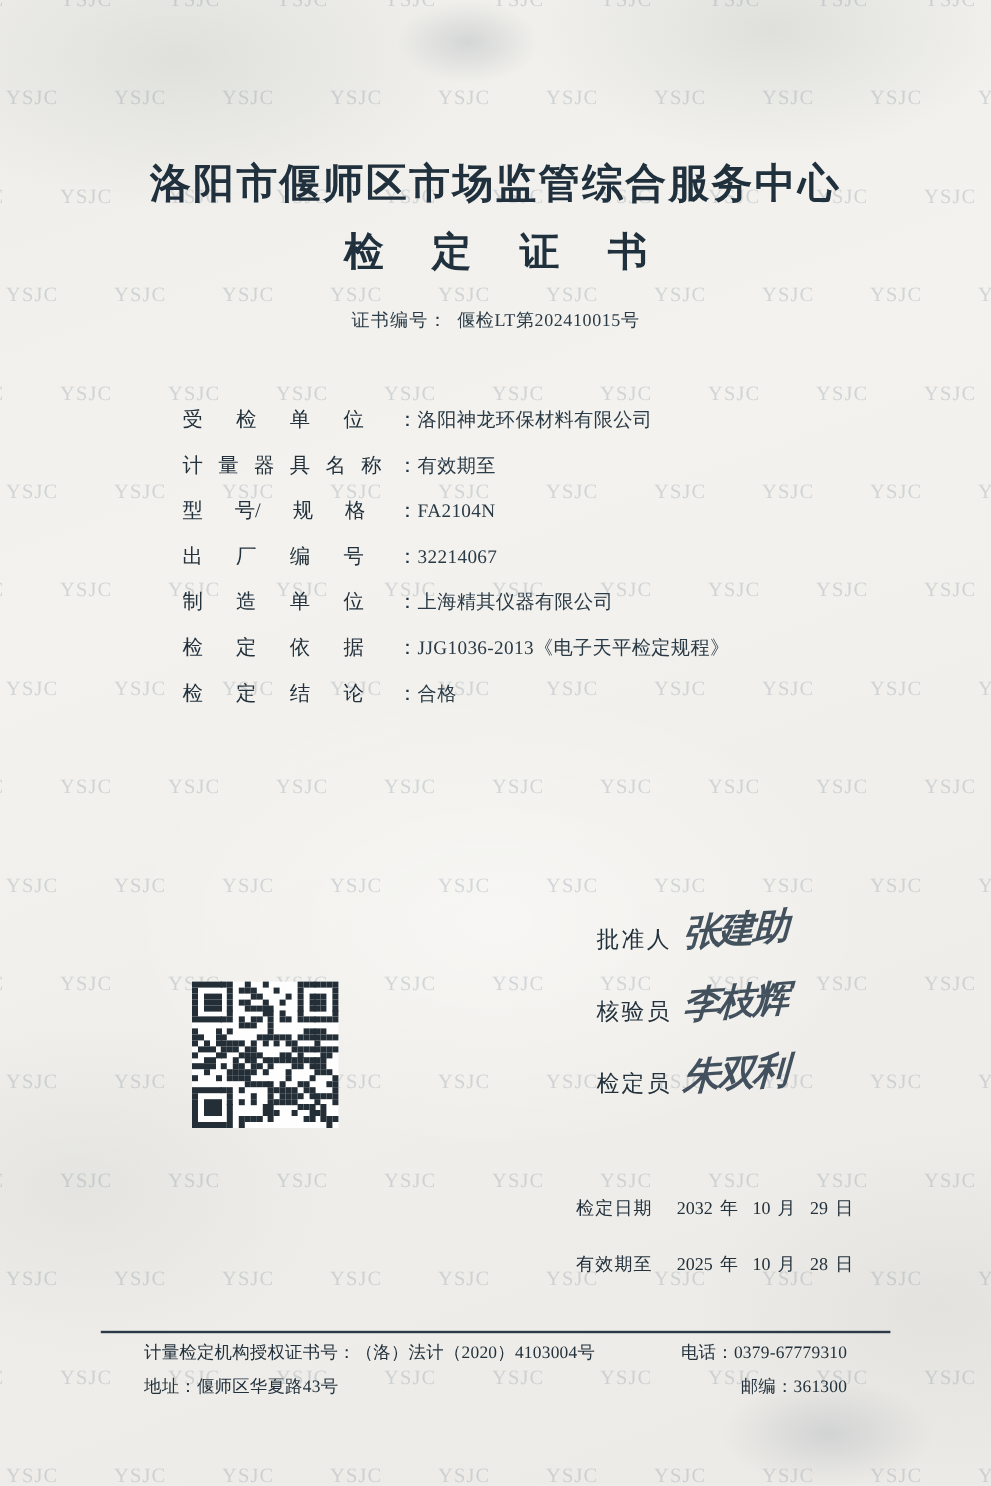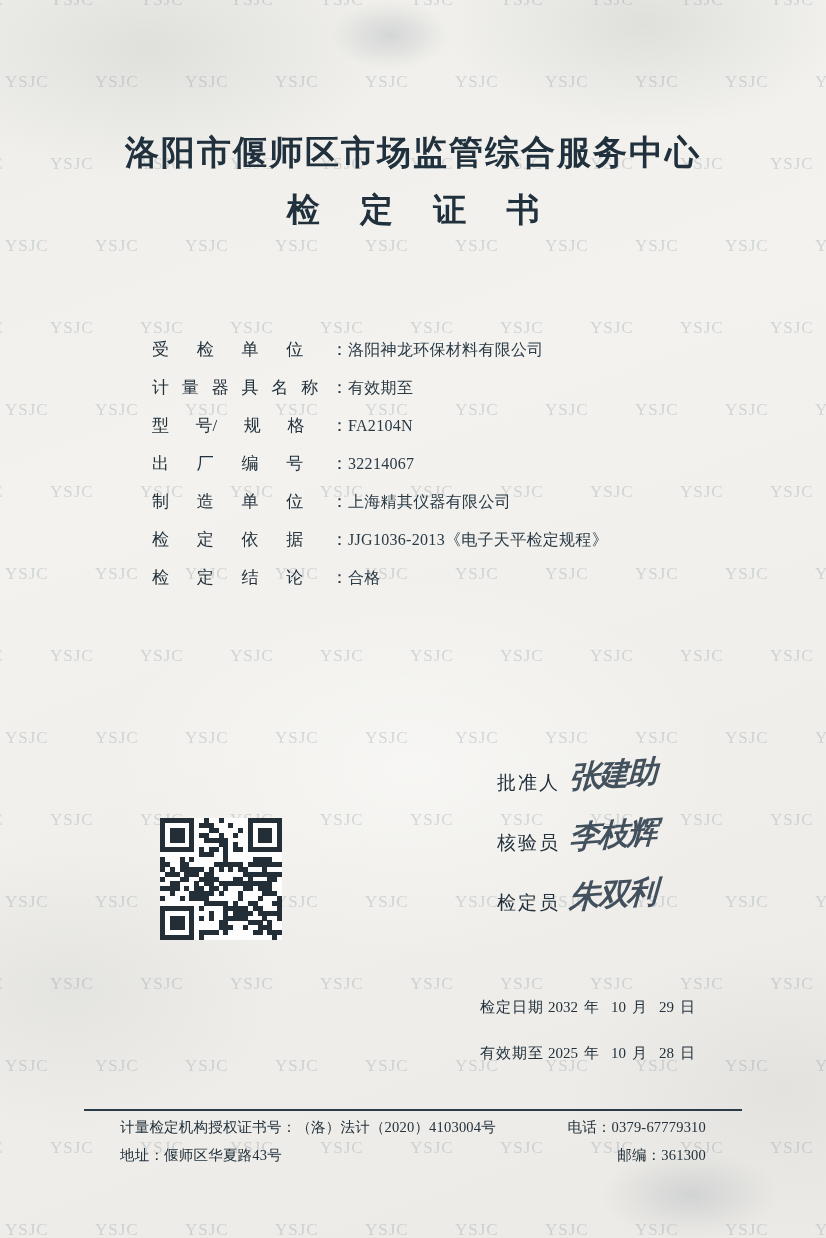--- a/index.html
+++ b/index.html
@@ -182,21 +182,21 @@
     width: 320px;
     font-family: "Liberation Serif", serif;
     font-size: 15px;
     color: #22313c;
   }
   .date-row {
     height: 46px;
     display: flex;
     align-items: baseline;
   }
-  .date-label { letter-spacing: 1px; margin-right: 4px; }
+  .date-label { letter-spacing: 1px; margin-right: 20px; }
   .date-y { margin-right: 6px; }
   .date-unit { margin-right: 12px; }
 
   
   .footer-rule {
     position: absolute;
     left: 84px;
     top: 1109px;
     width: 658px;
     height: 2px;
@@ -399,20 +399,23 @@
     </div>
 
   <div class="scan-smudge" style="left:330px; top:0px; width:120px; height:70px;"></div>
   <div class="scan-smudge" style="left:600px; top:1150px; width:180px; height:90px;"></div>
 
   <div class="content">
 
     <div class="title-main">洛阳市偃师区市场监管综合服务中心</div>
     <div class="title-sub">检 定 证 书</div>
 
+    <div class="cert-no-row">
+      <span class="cert-no-label">证书编号：</span><span class="cert-no-value">偃检LT第202410015号</span>
+    </div>
 
     <div class="fields" id="fields-container">
         <div class="field-row">
           <div class="field-label">
             <span>受</span>
             <span>检</span>
             <span>单</span>
             <span>位</span>
             <span>：</span>
           </div>

